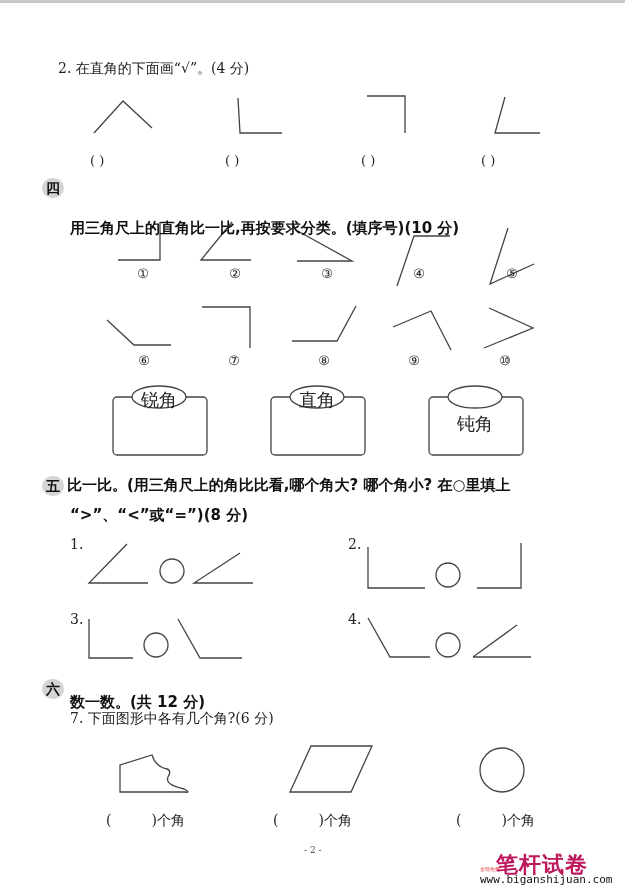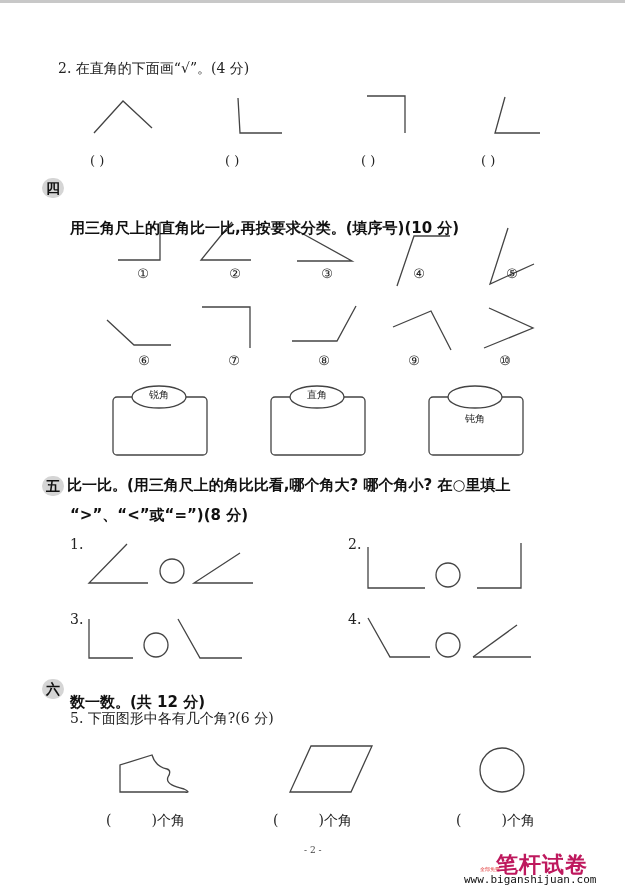--- a/index.html
+++ b/index.html
@@ -8,21 +8,21 @@
   .topbar { position:absolute; left:0; top:0; width:625px; height:3px; background:#c8c8c8; }
   .abs { position:absolute; white-space:nowrap; }
   .q-title { font-size:14px; color:#222; }
   .sec-title { font-family:"DejaVu Sans","Liberation Sans",sans-serif; font-size:15px; font-weight:bold; color:#111; }
   .badge { position:absolute; width:22px; height:20px; border-radius:10px; background:#d5d5d5;
            font-family:"DejaVu Sans","Liberation Sans",sans-serif; font-size:14px; font-weight:bold;
            text-align:center; line-height:20px; color:#111; }
   .paren { font-size:13px; color:#222; }
   .num { font-size:13px; color:#222; text-align:center; width:24px; }
   svg.fig { position:absolute; left:0; top:0; }
-  .box-label { font-size:10px; color:#222; text-align:center; width:60px; }
+  .box-label { font-size:18px; color:#222; text-align:center; width:60px; }
   .pagenum { font-size:9px; color:#444; }
   .wm-big { font-family:"DejaVu Sans","Liberation Sans",sans-serif; font-size:22px; font-weight:bold; color:#be185d; letter-spacing:1px; }
   .wm-url { font-family:"DejaVu Sans Mono","Liberation Mono",monospace; font-size:11px; color:#111; }
   .wm-tag { font-size:5px; color:#e03030; font-family:"DejaVu Sans","Liberation Sans",sans-serif; }
 </style>
 </head>
 <body>
 
 <div class="topbar"></div>
 
@@ -159,29 +159,29 @@
 <div class="abs q-title" style="left:70px; top:611px;">3.</div>
 <div class="abs q-title" style="left:348px; top:611px;">4.</div>
 
 <div class="abs" style="left:160px; top:559px; width:24px; height:24px; border-radius:12px;"></div>
 <div class="abs" style="left:436px; top:563px; width:24px; height:24px; border-radius:12px;"></div>
 <div class="abs" style="left:144px; top:633px; width:24px; height:24px; border-radius:12px;"></div>
 <div class="abs" style="left:436px; top:633px; width:24px; height:24px; border-radius:12px;"></div>
 
 <div class="badge" style="left:42px; top:679px;">六</div>
 <div class="abs sec-title" style="left:70px; top:693px;">数一数。(共 12 分)</div>
-<div class="abs q-title" style="left:70px; top:710px;">5. 下面图形中各有几个角?(6 分)</div>
+<div class="abs q-title" style="left:70px; top:710px;">7. 下面图形中各有几个角?(6 分)</div>
 
 <div class="abs q-title" style="left:106px; top:812px;">
   <span>(</span><span style="display:inline-block; width:40px;"></span><span>)个角</span>
 </div>
 <div class="abs q-title" style="left:273px; top:812px;">
   <span>(</span><span style="display:inline-block; width:40px;"></span><span>)个角</span>
 </div>
 <div class="abs q-title" style="left:456px; top:812px;">
   <span>(</span><span style="display:inline-block; width:40px;"></span><span>)个角</span>
 </div>
 
 <div class="abs pagenum" style="left:304px; top:845px;">- 2 -</div>
 
 <div class="abs wm-tag" style="left:480px; top:866px;">全部免费</div>
 <div class="abs wm-big" style="left:496px; top:850px;">笔杆试卷</div>
-<div class="abs wm-url" style="left:464px; top:873px;">www.biganshijuan.com</div>
+<div class="abs wm-url" style="left:480px; top:873px;">www.biganshijuan.com</div>
 
 </body></html>

